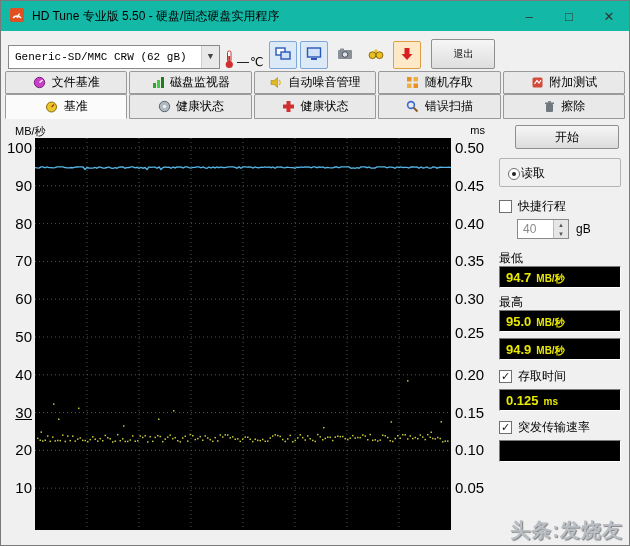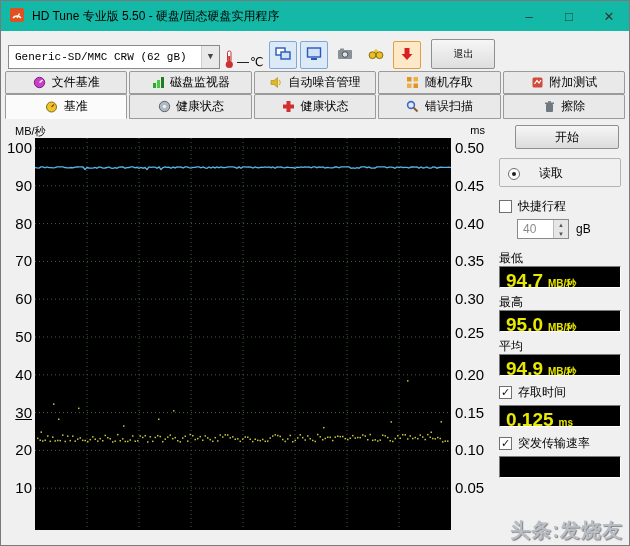--- a/index.html
+++ b/index.html
@@ -54,40 +54,40 @@
   .tick { position:absolute; font-size:15px; line-height:12px; }
   .tick.left { left:0; width:25px; text-align:right; }
   .tick.right { left:448px; width:33px; text-align:left; }
 
   
   .side-panel { flex:1; padding:0 2px 0 8px; }
   .start-btn { display:block; width:104px; height:24px; margin:2px 4px 9px 18px;
                background:linear-gradient(#f6f6f6,#dcdcdc); border:1px solid #8f8f8f;
                border-radius:2px; font-size:12px; font-family:inherit; }
   .groupbox { border:1px solid #b4b4b4; border-radius:2px; padding:5px 6px 3px 8px; margin:0 2px 9px 2px; }
-  .radio-row { display:flex; align-items:center; gap:19px; height:19px; }
+  .radio-row { display:flex; align-items:center; gap:1px; height:19px; }
   .radio { width:12px; height:12px; border:1px solid #707070; border-radius:50%; background:#fff;
            position:relative; flex:none; }
   .radio.checked::after { content:""; position:absolute; left:3px; top:3px; width:4px; height:4px;
            border-radius:50%; background:#202020; }
   .check-row { display:flex; align-items:center; gap:6px; height:20px; margin:1px 2px 3px 2px; }
   .checkbox { width:13px; height:13px; border:1px solid #707070; background:#fff; font-size:11px;
               line-height:11px; text-align:center; color:#111; flex:none; }
   .checkbox.checked::after { content:"✓"; }
   .spin-row { display:flex; align-items:center; gap:7px; margin:1px 2px 11px 20px; }
   .spin { width:52px; height:20px; background:#fff; border:1px solid #8a8a8a; display:flex; }
   .spin-val { flex:1; padding:2px 0 0 5px; color:#8a8a8a; }
   .spin-arrows { width:15px; display:flex; flex-direction:column; font-size:6px; color:#555; }
   .spin-arrows span { flex:1; background:#e6e6e6; border-left:1px solid #bbb; display:flex;
                       align-items:center; justify-content:center; }
   .stat { margin:0 2px 6px 2px; }
   .stat-label { height:16px; }
   .value-box { height:22px; background:#000; border:1px solid; border-color:#7a7a7a #ffffff #ffffff #7a7a7a;
                display:flex; align-items:baseline; padding:3px 6px 0 6px; color:#e8e800; overflow:hidden; }
-  .value-num { font-size:19px; font-weight:bold; font-family:"Liberation Sans","DejaVu Sans",sans-serif; }
+  .value-num { font-size:13px; font-weight:bold; font-family:"Liberation Sans","DejaVu Sans",sans-serif; }
   .value-unit { font-size:10px; margin-left:5px; font-weight:bold; }
 
   .watermark { position:absolute; right:6px; bottom:1px; font-size:20px; font-weight:bold;
                color:#b9bdc4; text-shadow:1px 1px 1px rgba(70,70,70,.65); letter-spacing:1px; z-index:10; }
 </style>
 </head>
 <body>
 
 <div class="window">
 
@@ -513,21 +513,20 @@
         </div>
       </div>
       <div class="stat">
         <div class="stat-label">最高</div>
         <div class="value-box">
           <span class="value-num">95.0</span>
           <span class="value-unit">MB/秒</span>
         </div>
       </div>
       <div class="stat">
-        <div class="stat-label">平均</div>
         <div class="value-box">
           <span class="value-num">94.9</span>
           <span class="value-unit">MB/秒</span>
         </div>
       </div>
 
       <label class="check-row">
         <span class="checkbox checked"></span>
         <span>存取时间</span>
       </label>

